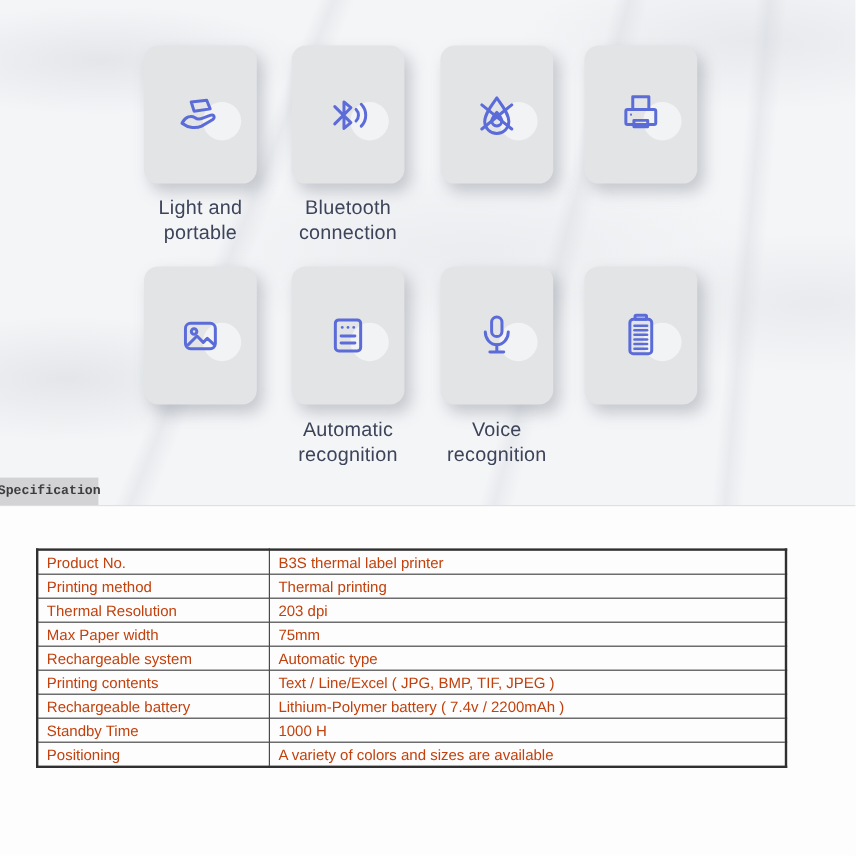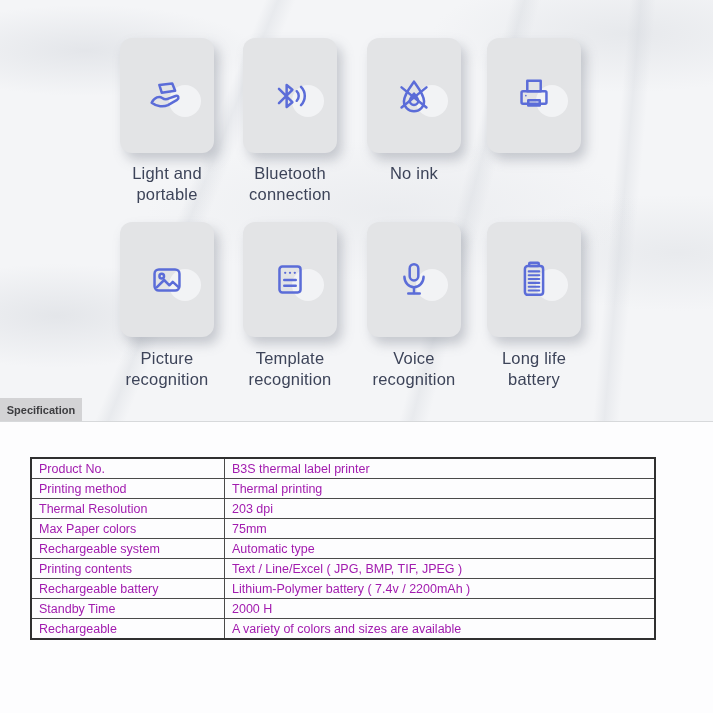--- a/index.html
+++ b/index.html
@@ -30,27 +30,27 @@
     stroke-width:2.6;stroke-linecap:round;stroke-linejoin:round;}
 
   .card-label{position:absolute;width:120px;text-align:center;color:#3d4459;
     font-size:16.5px;line-height:21px;letter-spacing:0.2px;}
   .l1{left:107px}.l2{left:230px}.l3{left:354px}.l4{left:474px}
   .lr1{top:163px}.lr2{top:348px}
 
   
   .spec-tab{position:absolute;left:0;top:398px;width:82px;height:23px;background:#d3d3d5;
     display:flex;align-items:center;justify-content:center;
-    font-size:11px;font-weight:bold;color:#3d3d40;}
+    font-size:11px;font-weight:bold;color:#3d3d40;font-family:Liberation Mono, monospace;}
   .tab-line{position:absolute;left:0;top:421px;width:713px;height:1px;background:#d7d9db;}
 
   
   .spec-section{position:absolute;left:0;top:422px;width:713px;height:291px;background:#fdfdfe;}
   table.spec{position:absolute;left:30px;top:35px;width:626px;border-collapse:collapse;
-    border:2px solid #303030;font-size:12.5px;color:#a21caf;table-layout:fixed;}
+    border:2px solid #303030;font-size:12.5px;color:#c2410c;table-layout:fixed;}
   table.spec td{border:1px solid #4a4a4a;height:19px;padding:0 7px;vertical-align:middle;
     white-space:nowrap;overflow:hidden;}
   td.k{width:178px;}
 </style>
 </head>
 <body>
 
 <div class="stage">
 
   <div class="hero">
@@ -126,25 +126,22 @@
         <line x1="18.5" y1="19" x2="29.5" y2="19" stroke-width="2.2"></line>
         <line x1="18.5" y1="23" x2="29.5" y2="23" stroke-width="2.2"></line>
         <line x1="18.5" y1="27" x2="29.5" y2="27" stroke-width="2.2"></line>
         <line x1="18.5" y1="31" x2="29.5" y2="31" stroke-width="2.2"></line>
         <line x1="18.5" y1="35" x2="29.5" y2="35" stroke-width="2.2"></line>
       </svg>
     </div>
 
     <div class="card-label l1 lr1">Light and portable</div>
     <div class="card-label l2 lr1">Bluetooth connection</div>
-    <div class="card-label l3 lr1">No ink</div>
-    <div class="card-label l1 lr2">Picture recognition</div>
-    <div class="card-label l2 lr2">Template recognition</div>
+    <div class="card-label l2 lr2">Automatic recognition</div>
     <div class="card-label l3 lr2">Voice recognition</div>
-    <div class="card-label l4 lr2">Long life battery</div>
 
     <div class="spec-tab">Specification</div>
     <div class="tab-line"></div>
   </div>
 
   <div class="spec-section">
     <table class="spec">
       <tbody>
         <tr>
             <td class="k">Product No.</td>
@@ -152,40 +149,40 @@
           </tr>
         <tr>
             <td class="k">Printing method</td>
             <td class="v">Thermal printing</td>
           </tr>
         <tr>
             <td class="k">Thermal Resolution</td>
             <td class="v">203 dpi</td>
           </tr>
         <tr>
-            <td class="k">Max Paper colors</td>
+            <td class="k">Max Paper width</td>
             <td class="v">75mm</td>
           </tr>
         <tr>
             <td class="k">Rechargeable system</td>
             <td class="v">Automatic type</td>
           </tr>
         <tr>
             <td class="k">Printing contents</td>
             <td class="v">Text / Line/Excel ( JPG, BMP, TIF, JPEG )</td>
           </tr>
         <tr>
             <td class="k">Rechargeable battery</td>
             <td class="v">Lithium-Polymer battery ( 7.4v / 2200mAh )</td>
           </tr>
         <tr>
             <td class="k">Standby Time</td>
-            <td class="v">2000 H</td>
+            <td class="v">1000 H</td>
           </tr>
         <tr>
-            <td class="k">Rechargeable</td>
+            <td class="k">Positioning</td>
             <td class="v">A variety of colors and sizes are available</td>
           </tr>
       </tbody>
     </table>
   </div>
 
 </div>
 
 </body></html>

